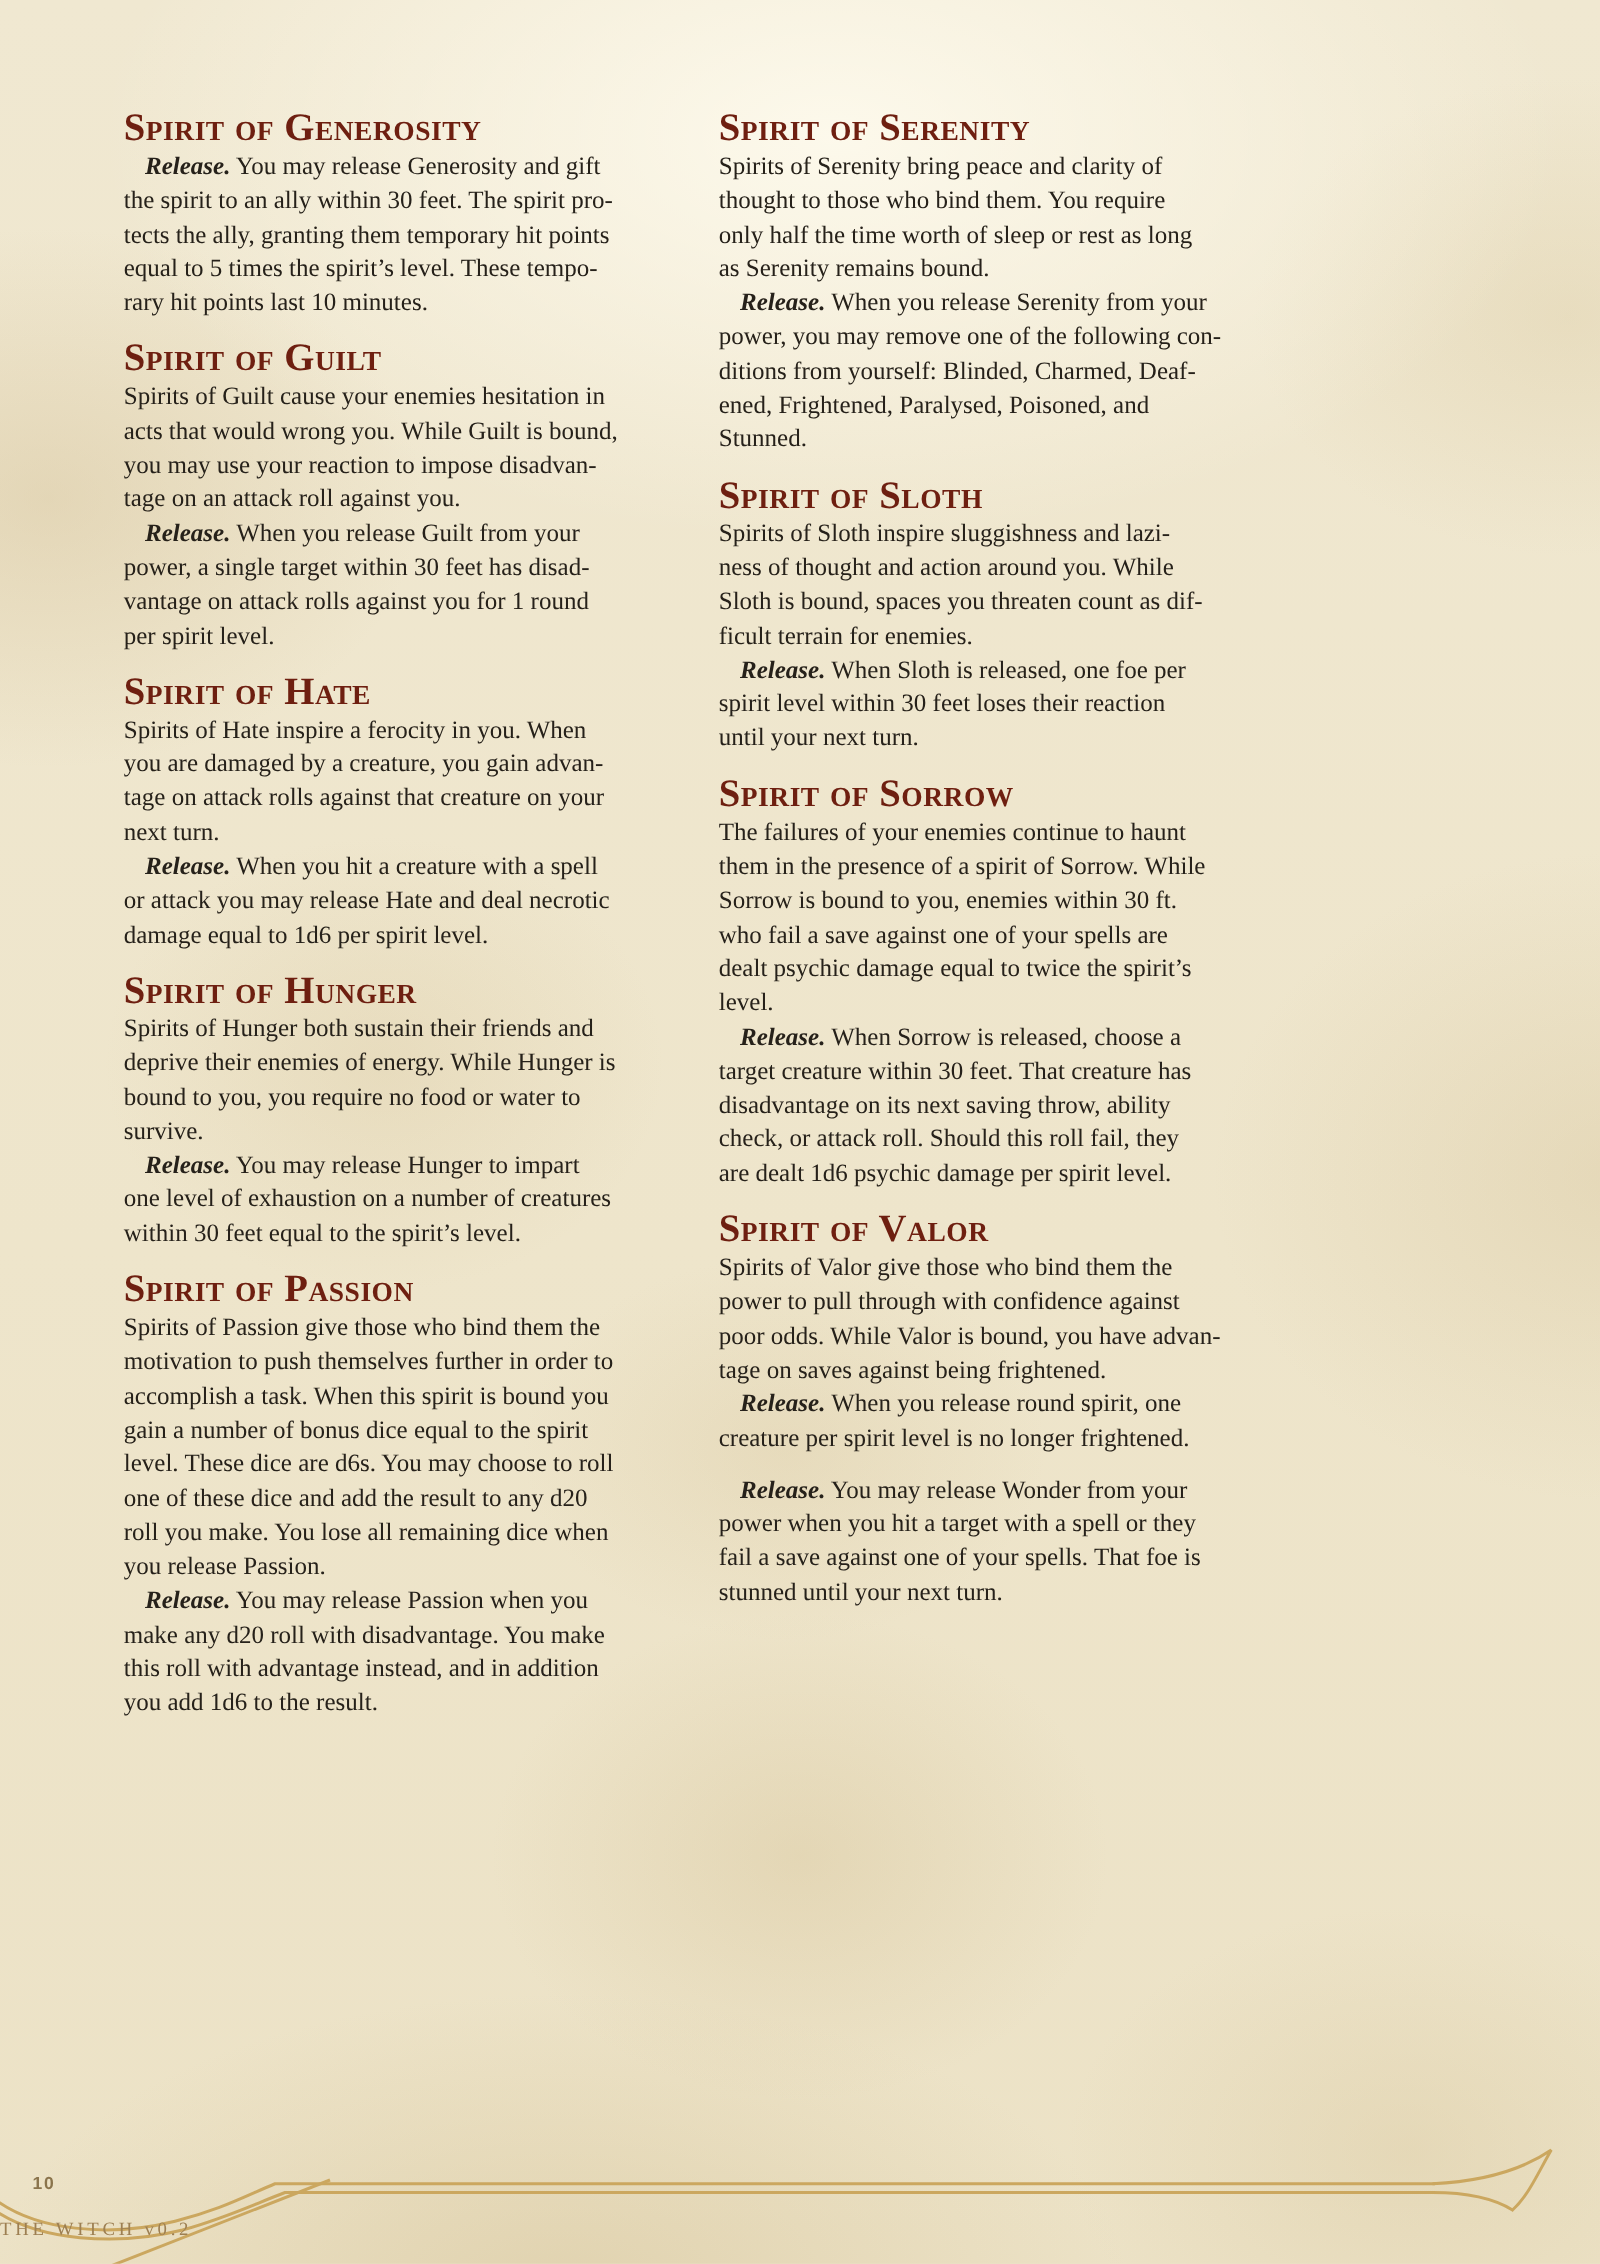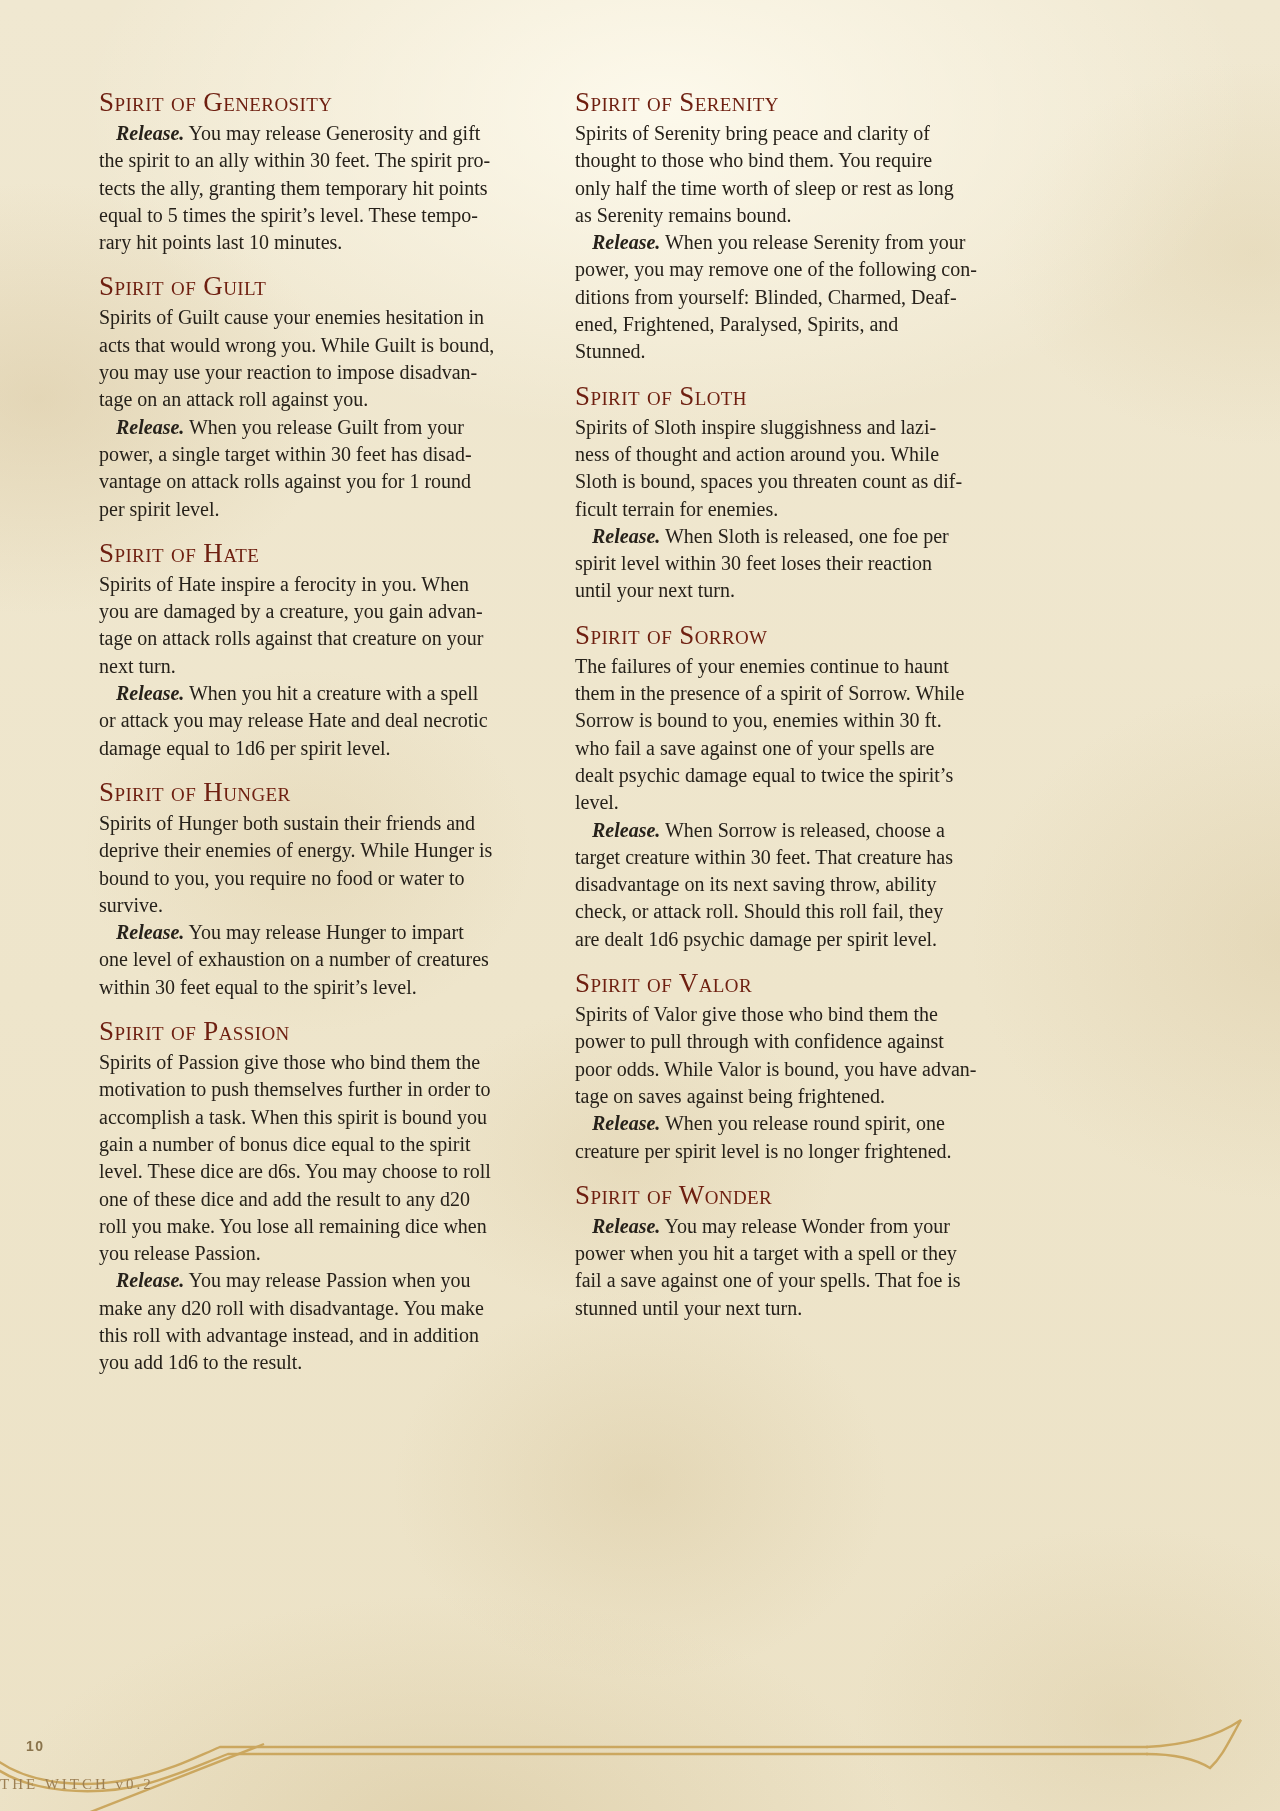--- a/index.html
+++ b/index.html
@@ -22,22 +22,22 @@
   .columns{
     position:absolute;left:99px;top:86px;width:916px;
     display:flex;gap:36px;
   }
   .col{width:440px;flex:0 0 440px;}
   section.spirit{margin:0 0 14px 0;}
   h3.spirit-title{
     margin:0 0 2px 0;
     font-family:"Liberation Serif",serif;
     font-variant:small-caps;
-    font-weight:400;
-    font-size:27px;line-height:32px;
+    font-weight:700;
+    font-size:31px;line-height:32px;
     letter-spacing:0.4px;
     color:#6e1f10;
   }
   p.body,p.release{
     margin:0;
     white-space:pre;
     font-size:20px;
     line-height:27.3px;
     color:#26211a;
   }
@@ -127,21 +127,21 @@
 
     <section class="spirit">
       <h3 class="spirit-title">Spirit of Serenity</h3>
       <p class="body">Spirits of Serenity bring peace and clarity of
 thought to those who bind them. You require
 only half the time worth of sleep or rest as long
 as Serenity remains bound.</p>
       <p class="release"><b class="lead">Release.</b><span> When you release Serenity from your
 power, you may remove one of the following con-
 ditions from yourself: Blinded, Charmed, Deaf-
-ened, Frightened, Paralysed, Spirits, and
+ened, Frightened, Paralysed, Poisoned, and
 Stunned.</span></p>
     </section>
 
     <section class="spirit">
       <h3 class="spirit-title">Spirit of Sloth</h3>
       <p class="body">Spirits of Sloth inspire sluggishness and lazi-
 ness of thought and action around you. While
 Sloth is bound, spaces you threaten count as dif-
 ficult terrain for enemies.</p>
       <p class="release"><b class="lead">Release.</b><span> When Sloth is released, one foe per
@@ -168,21 +168,20 @@
       <h3 class="spirit-title">Spirit of Valor</h3>
       <p class="body">Spirits of Valor give those who bind them the
 power to pull through with confidence against
 poor odds. While Valor is bound, you have advan-
 tage on saves against being frightened.</p>
       <p class="release"><b class="lead">Release.</b><span> When you release round spirit, one
 creature per spirit level is no longer frightened.</span></p>
     </section>
 
     <section class="spirit">
-      <h3 class="spirit-title">Spirit of Wonder</h3>
       <p class="release"><b class="lead">Release.</b><span> You may release Wonder from your
 power when you hit a target with a spell or they
 fail a save against one of your spells. That foe is
 stunned until your next turn.</span></p>
     </section>
 
   </div>
 </div>
 
 <svg class="footer-svg" viewBox="0 0 1280 130" xmlns="http://www.w3.org/2000/svg" fill="none">

